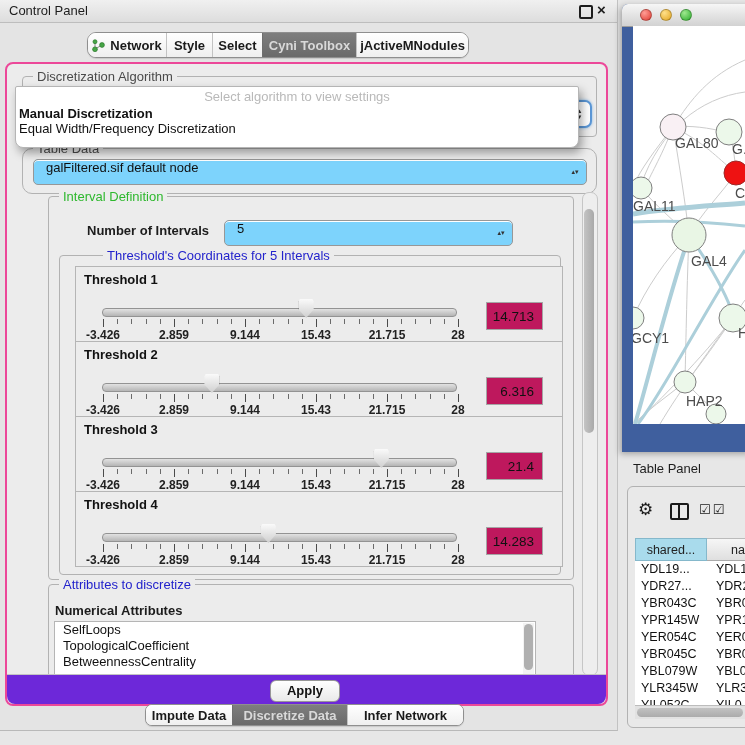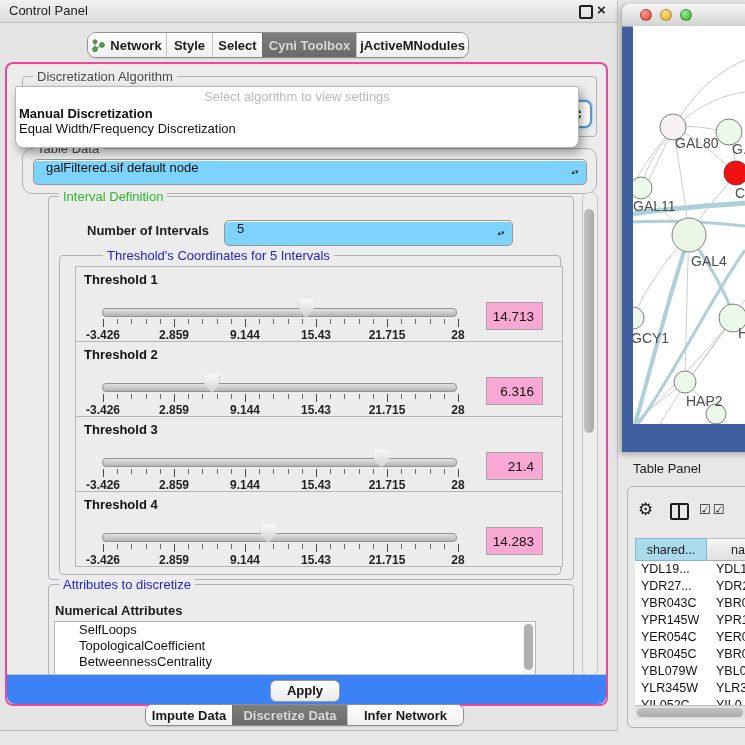--- a/index.html
+++ b/index.html
@@ -54,29 +54,29 @@
   .ticks-minor{position:absolute;left:27px;top:52px;width:356px;height:5px;background:repeating-linear-gradient(90deg,#6a6a6a 0 1px,transparent 1px 14.2px);}
   .ticks-major{position:absolute;left:27px;top:52px;width:356px;height:8px;background:repeating-linear-gradient(90deg,#4a4a4a 0 1px,transparent 1px 71px);}
   .tick-labels{position:absolute;left:27px;top:61px;width:355px;height:11px;}
   .tick-labels span{position:absolute;transform:translateX(-50%);font-size:12px;font-weight:700;color:#222;white-space:nowrap;}
   .tick-labels span:nth-child(1){left:0;}
   .tick-labels span:nth-child(2){left:20%;}
   .tick-labels span:nth-child(3){left:40%;}
   .tick-labels span:nth-child(4){left:60%;}
   .tick-labels span:nth-child(5){left:80%;}
   .tick-labels span:nth-child(6){left:100%;}
-  .tvalue{position:absolute;left:410px;top:35px;width:57px;height:28px;background:#f9a8d4;border:1px solid #a5a5a5;font-size:13.5px;color:#111;text-align:right;line-height:28px;padding-right:8px;box-sizing:border-box;}
+  .tvalue{position:absolute;left:410px;top:35px;width:57px;height:28px;background:#be185d;border:1px solid #a5a5a5;font-size:13.5px;color:#111;text-align:right;line-height:28px;padding-right:8px;box-sizing:border-box;}
 
   
   #attr-list{position:absolute;left:5px;top:36px;width:480px;height:60px;background:#fff;border:1px solid #b5b5b5;}
-  #attr-list .item{height:16px;line-height:16px;padding-left:24px;font-size:13px;color:#111;}
+  #attr-list .item{height:16px;line-height:16px;padding-left:8px;font-size:13px;color:#111;}
   #attr-scroll{position:absolute;right:1px;top:1px;width:11px;height:54px;background:#f3f3f3;}
   #attr-thumb{position:absolute;left:1px;top:1px;width:9px;height:46px;background:#b0b0b0;border-radius:5px;}
 
-  #apply-row{position:absolute;left:0;top:610px;width:599px;height:29px;border-top:1px solid #c3c3c3;background:#3b82f6;border-radius:0 0 8px 8px;}
+  #apply-row{position:absolute;left:0;top:610px;width:599px;height:29px;border-top:1px solid #c3c3c3;background:#6d28d9;border-radius:0 0 8px 8px;}
   #apply-btn{position:absolute;left:263px;top:5px;width:68px;height:20px;background:linear-gradient(#ffffff,#e9e9e9);border:1px solid #979797;border-radius:6px;font-size:13px;font-weight:600;color:#111;text-align:center;line-height:19px;}
 
   
   #net-window{position:absolute;left:622px;top:4px;width:130px;height:448px;background:#3f5f9e;border-radius:6px 0 0 0;box-shadow:-2px 2px 6px rgba(0,0,0,0.3);}
   #mac-titlebar{position:absolute;left:0;top:0;width:130px;height:22px;background:linear-gradient(#f6f6f6,#d2d2d2);border-radius:6px 0 0 0;border-bottom:1px solid #9c9c9c;}
   .light{position:absolute;top:5px;width:12px;height:12px;border-radius:50%;border:1px solid rgba(0,0,0,0.25);box-sizing:border-box;}
   #light-red{left:18px;background:radial-gradient(circle at 35% 30%,#ff9d95,#e03b32);}
   #light-yellow{left:38px;background:radial-gradient(circle at 35% 30%,#ffe08a,#e2a51f);}
   #light-green{left:58px;background:radial-gradient(circle at 35% 30%,#9fe88f,#2cad2c);}
   #net-canvas{position:absolute;left:11px;top:22px;width:112px;height:398px;background:#fff;}

